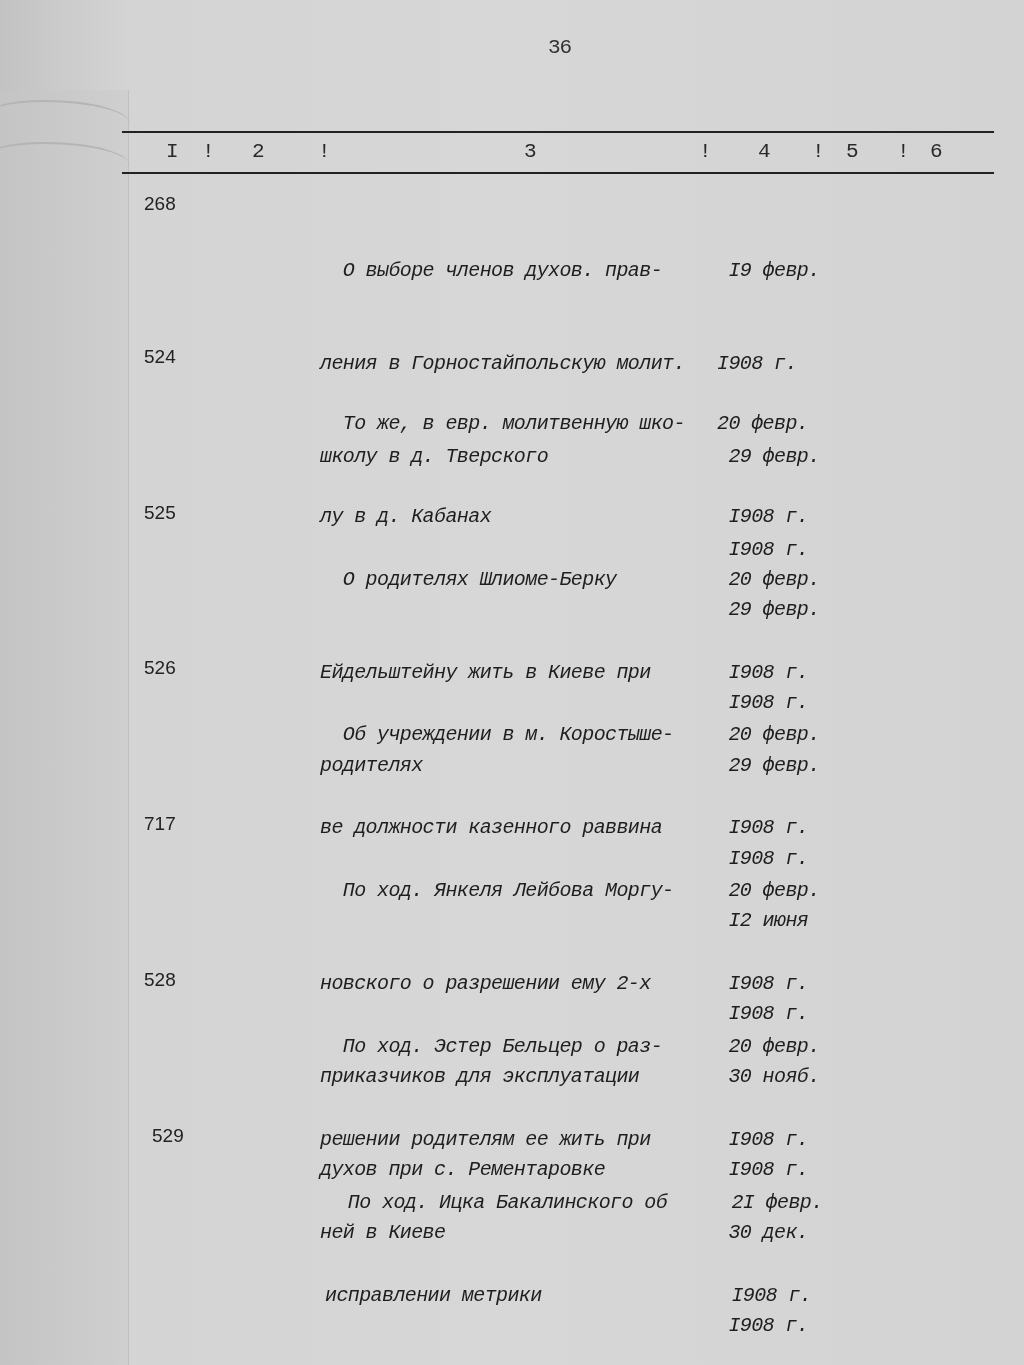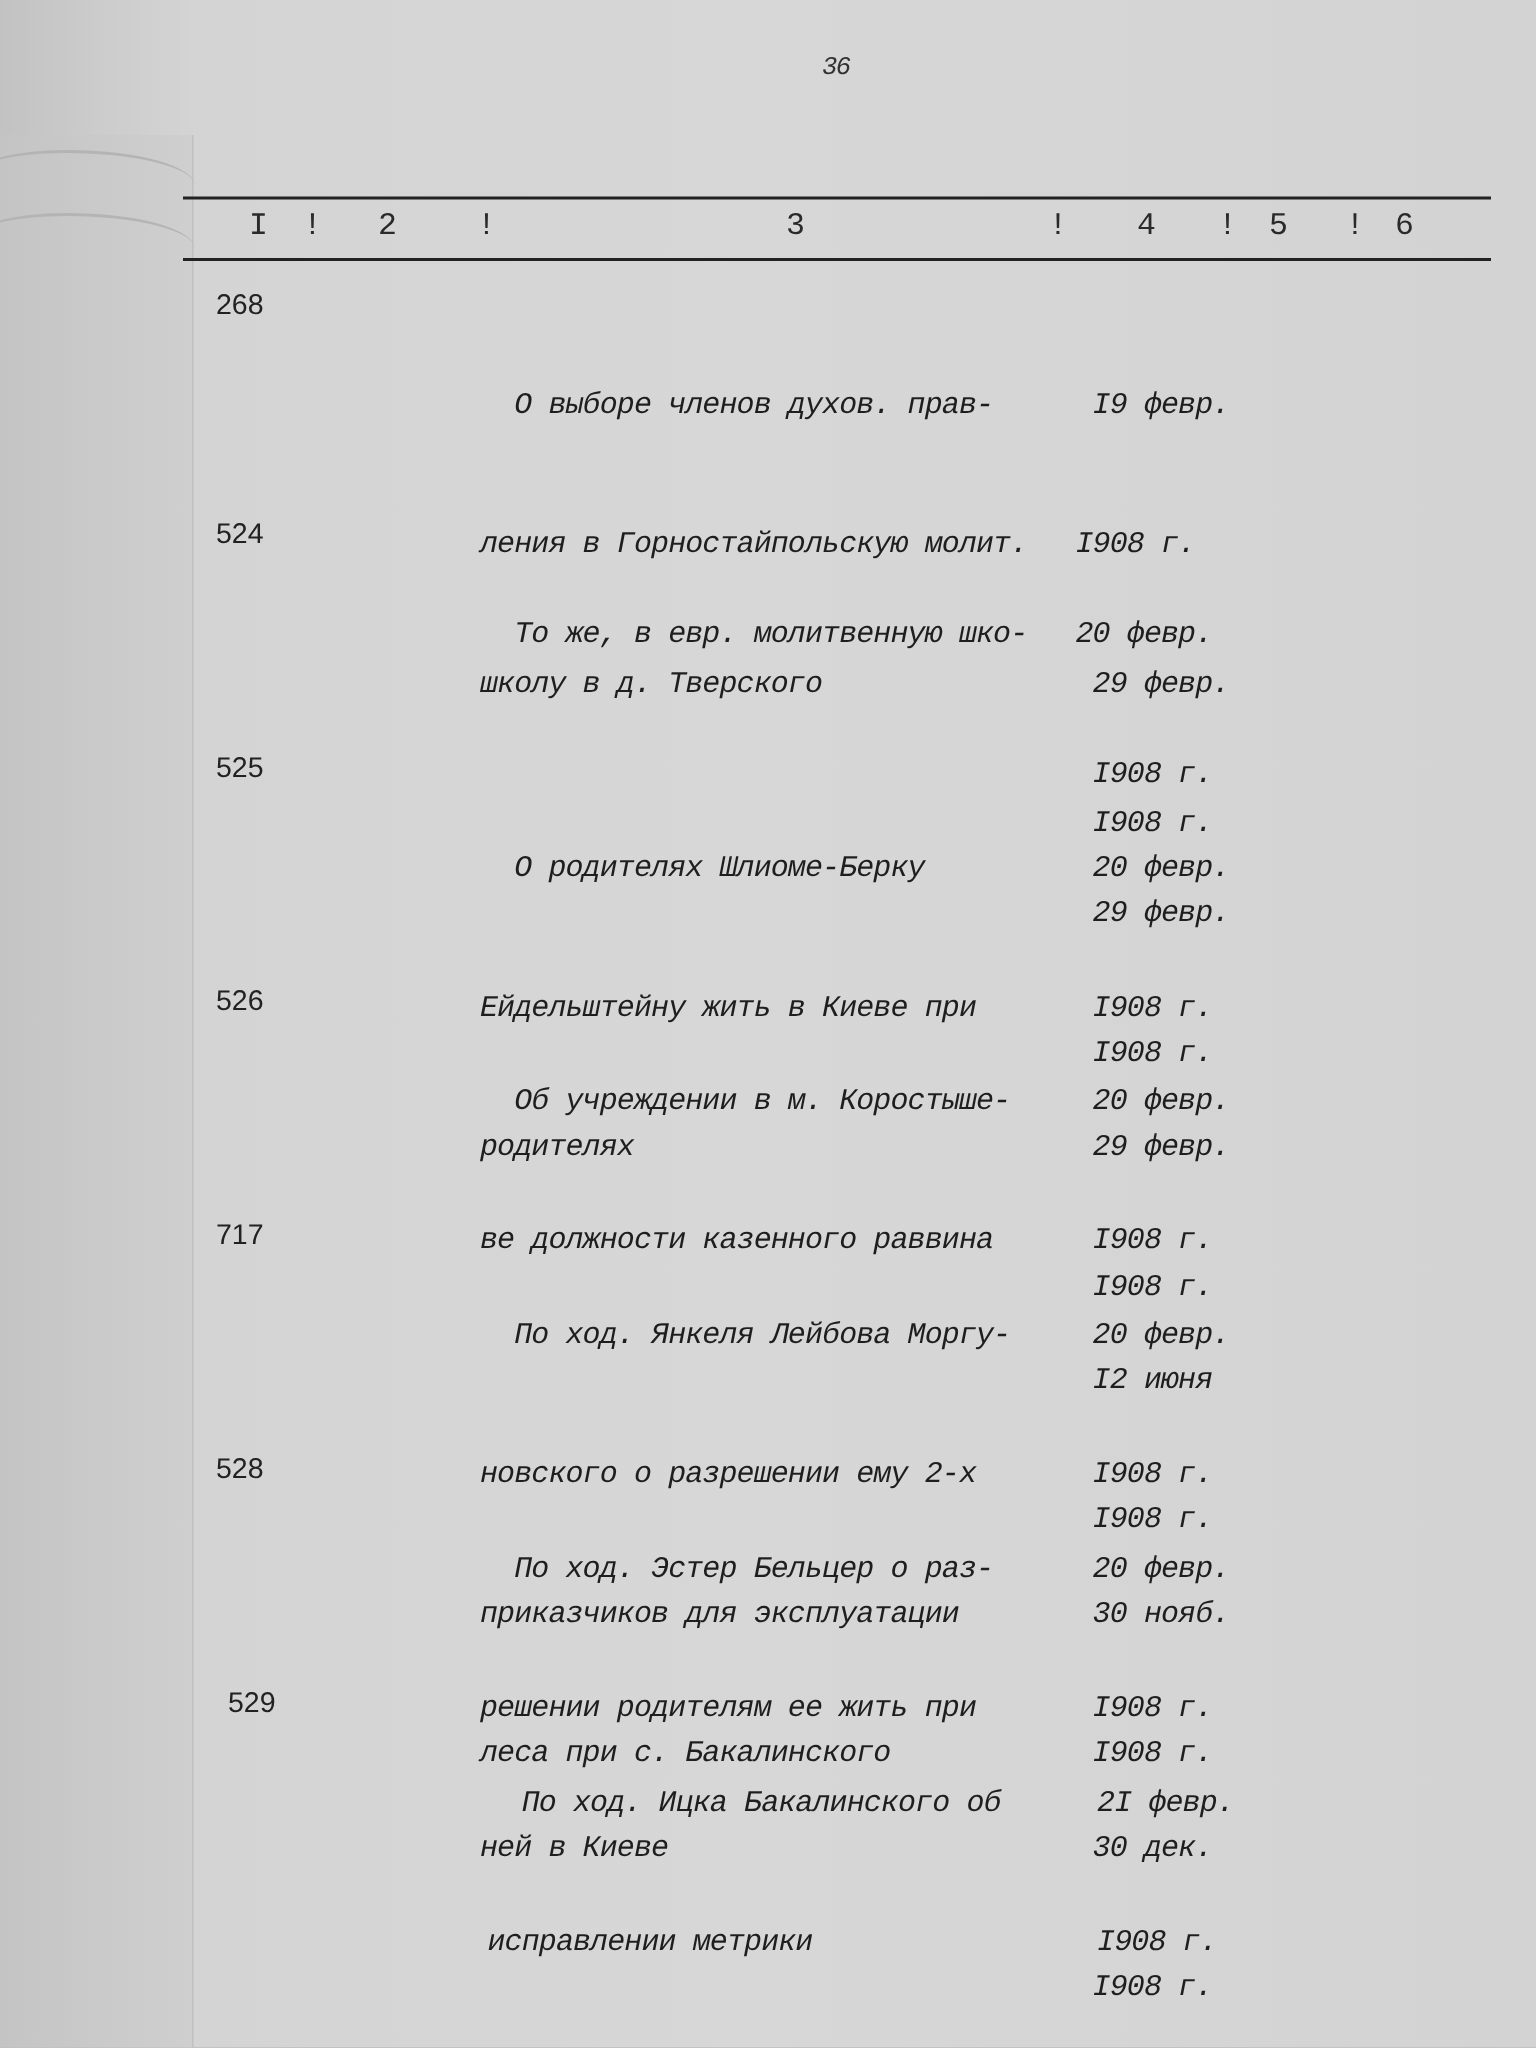--- a/index.html
+++ b/index.html
@@ -18,21 +18,21 @@
     position: absolute; left: 0; top: 90px; width: 128px; height: 1275px;
     background: linear-gradient(90deg, #c4c4c4, #cfcfcf);
     border-right: 1px solid #c0c0c0;
   }
   .bleed-curve {
     position: absolute; left: -20px; width: 150px; height: 40px;
     border-top: 2px solid #b4b4b4; border-radius: 60% 80% 0 0;
   }
   .page-number {
     position: absolute; left: 548px; top: 36px;
-    font-size: 17px; letter-spacing: -1px; color: #333; font-style: italic;
+    font-size: 21px; letter-spacing: -1px; color: #333;
   }
   .rule {
     position: absolute; left: 122px; width: 872px; height: 2px; background: #222;
   }
   .rule.top { top: 131px; }
   .rule.bottom { top: 172px; }
   .header-row {
     position: absolute; top: 140px; left: 0; height: 26px; width: 1024px;
     font-size: 21px; color: #2a2a2a;
   }
@@ -95,20 +95,21 @@
       <div>I908 г.</div>
       <div> 29 февр.</div>
       <div> I908 г.</div>
     </div>
   </div>
 
   <div class="entry" style="top:346px">
     <div class="entry-num">524</div>
     <div class="entry-desc">
       <div>  То же, в евр. молитвенную шко-</div>
+      <div>лу в д. Кабанах</div>
     </div>
     <div class="entry-dates">
       <div>20 февр.</div>
       <div> I908 г.</div>
       <div> 29 февр.</div>
       <div> I908 г.</div>
     </div>
   </div>
 
   <div class="entry" style="top:502px">
@@ -139,21 +140,21 @@
       <div> I908 г.</div>
     </div>
   </div>
 
   <div class="entry" style="top:813px">
     <div class="entry-num">717</div>
     <div class="entry-desc">
       <div>  По ход. Янкеля Лейбова Моргу-</div>
       <div>новского о разрешении ему 2-х</div>
       <div>приказчиков для эксплуатации</div>
-      <div>леса при с. Бакалинского</div>
+      <div>духов при с. Рементаровке</div>
     </div>
     <div class="entry-dates">
       <div> 20 февр.</div>
       <div> I908 г.</div>
       <div> 30 нояб.</div>
       <div> I908 г.</div>
     </div>
   </div>
 
   <div class="entry" style="top:969px">

